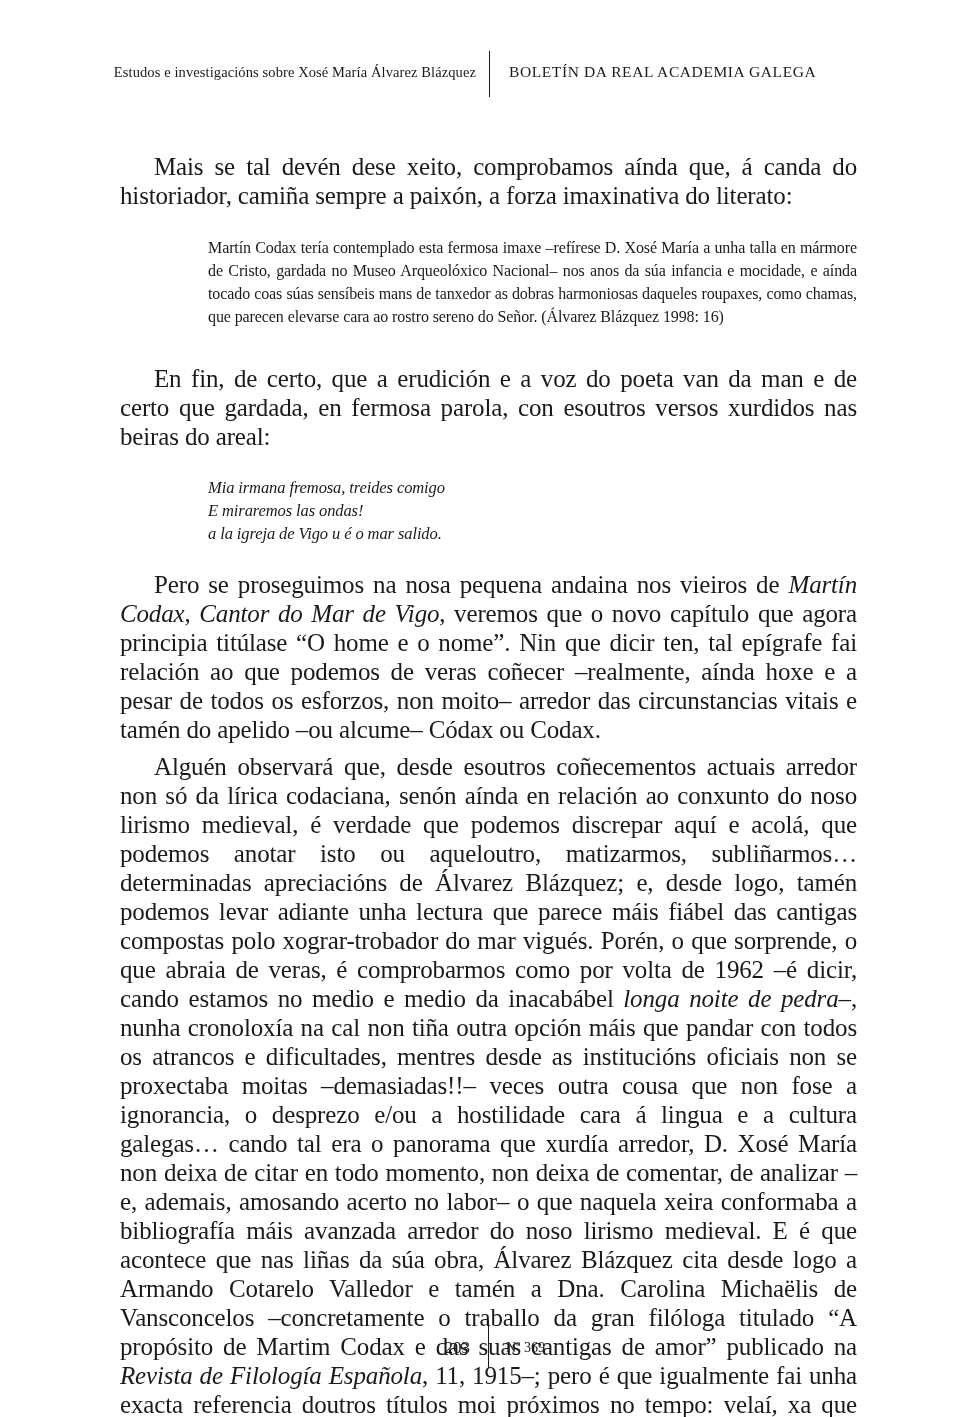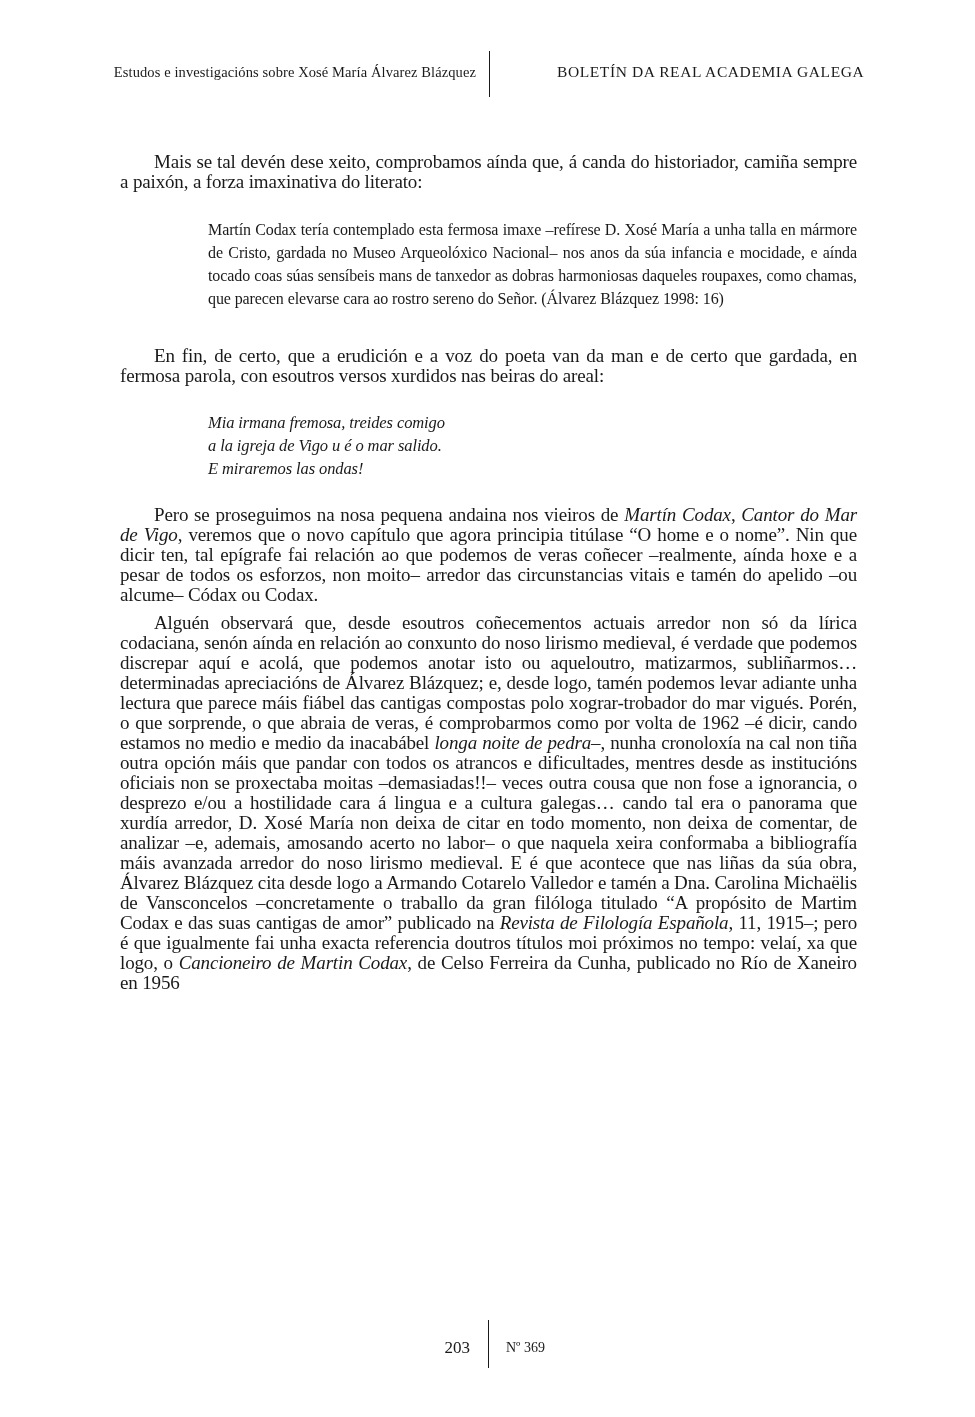--- a/index.html
+++ b/index.html
@@ -38,33 +38,32 @@
     background: #1a1a1a;
   }
   .header-right {
     position: absolute;
     left: 509px;
     top: 61px;
     font-size: 15.5px;
     line-height: 22px;
     letter-spacing: 0.6px;
     white-space: nowrap;
-    margin-left: 48px;
   }
 
   
   .article {
     position: absolute;
     left: 120px;
     top: 152px;
     width: 737px;
   }
   .paragraph {
-    font-size: 19px;
-    line-height: 20px;
+    font-size: 25px;
+    line-height: 29px;
     letter-spacing: -0.15px;
     text-align: justify;
     text-indent: 34px;
     hyphens: none;
   }
   .quote {
     margin-left: 88px;
     font-size: 16px;
     line-height: 23px;
     letter-spacing: -0.1px;
@@ -120,22 +119,22 @@
   <div class="header-left">Estudos e investigacións sobre Xosé María Álvarez Blázquez</div>
   <div class="header-divider"></div>
   <div class="header-right">BOLETÍN DA REAL ACADEMIA GALEGA</div>
 
   <div class="article">
       <div class="paragraph">Mais se tal devén dese xeito, comprobamos aínda que, á canda do historiador, camiña sempre a paixón, a forza imaxinativa do literato:</div>
       <div class="quote">Martín Codax tería contemplado esta fermosa imaxe –refírese D. Xosé María a unha talla en mármore de Cristo, gardada no Museo Arqueolóxico Nacional– nos anos da súa infancia e mocidade, e aínda tocado coas súas sensíbeis mans de tanxedor as dobras harmoniosas daqueles roupaxes, como chamas, que parecen elevarse cara ao rostro sereno do Señor. (Álvarez Blázquez 1998: 16)</div>
       <div class="paragraph">En fin, de certo, que a erudición e a voz do poeta van da man e de certo que gardada, en fermosa parola, con esoutros versos xurdidos nas beiras do areal:</div>
       <div class="verse">
         <div class="verse-line">Mia irmana fremosa, treides comigo</div>
+        <div class="verse-line">E miraremos las ondas!</div>
         <div class="verse-line">a la igreja de Vigo u é o mar salido.</div>
-        <div class="verse-line">E miraremos las ondas!</div>
       </div>
       <div class="paragraph">Pero se proseguimos na nosa pequena andaina nos vieiros de <i>Martín Codax</i>, <i>Cantor do Mar de Vigo</i>, veremos que o novo capítulo que agora principia titúlase “O home e o nome”. Nin que dicir ten, tal epígrafe fai relación ao que podemos de veras coñecer –realmente, aínda hoxe e a pesar de todos os esforzos, non moito– arredor das circunstancias vitais e tamén do apelido –ou alcume– Códax ou Codax.</div>
       <div class="paragraph">Alguén observará que, desde esoutros coñecementos actuais arredor non só da lírica codaciana, senón aínda en relación ao conxunto do noso lirismo medieval, é verdade que podemos discrepar aquí e acolá, que podemos anotar isto ou aqueloutro, matizarmos, subliñarmos… determinadas apreciacións de Álvarez Blázquez; e, desde logo, tamén podemos levar adiante unha lectura que parece máis fiábel das cantigas compostas polo xograr-trobador do mar vigués. Porén, o que sorprende, o que abraia de veras, é comprobarmos como por volta de 1962 –é dicir, cando estamos no medio e medio da inacabábel <i>longa noite de pedra</i>–, nunha cronoloxía na cal non tiña outra opción máis que pandar con todos os atrancos e dificultades, mentres desde as institucións oficiais non se proxectaba moitas –demasiadas!!– veces outra cousa que non fose a ignorancia, o desprezo e/ou a hostilidade cara á lingua e a cultura galegas… cando tal era o panorama que xurdía arredor, D. Xosé María non deixa de citar en todo momento, non deixa de comentar, de analizar –e, ademais, amosando acerto no labor– o que naquela xeira conformaba a bibliografía máis avanzada arredor do noso lirismo medieval. E é que acontece que nas liñas da súa obra, Álvarez Blázquez cita desde logo a Armando Cotarelo Valledor e tamén a Dna. Carolina Michaëlis de Vansconcelos –concretamente o traballo da gran filóloga titulado “A propósito de Martim Codax e das suas cantigas de amor” publicado na <i>Revista de Filología Española</i>, 11, 1915–; pero é que igualmente fai unha exacta referencia doutros títulos moi próximos no tempo: velaí, xa que logo, o <i>Cancioneiro de Martin Codax</i>, de Celso Ferreira da Cunha, publicado no Río de Xaneiro en 1956</div>
     </div>
 
   <div class="footer-page">203</div>
   <div class="footer-divider"></div>
   <div class="footer-issue">Nº 369</div>
 
 </div>

